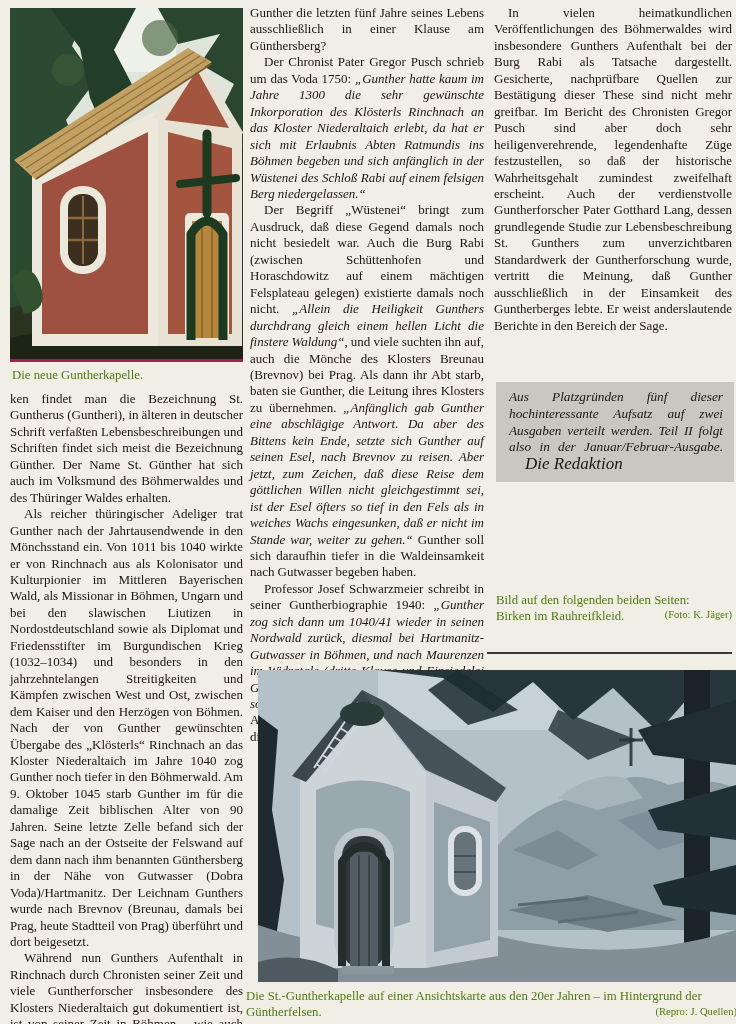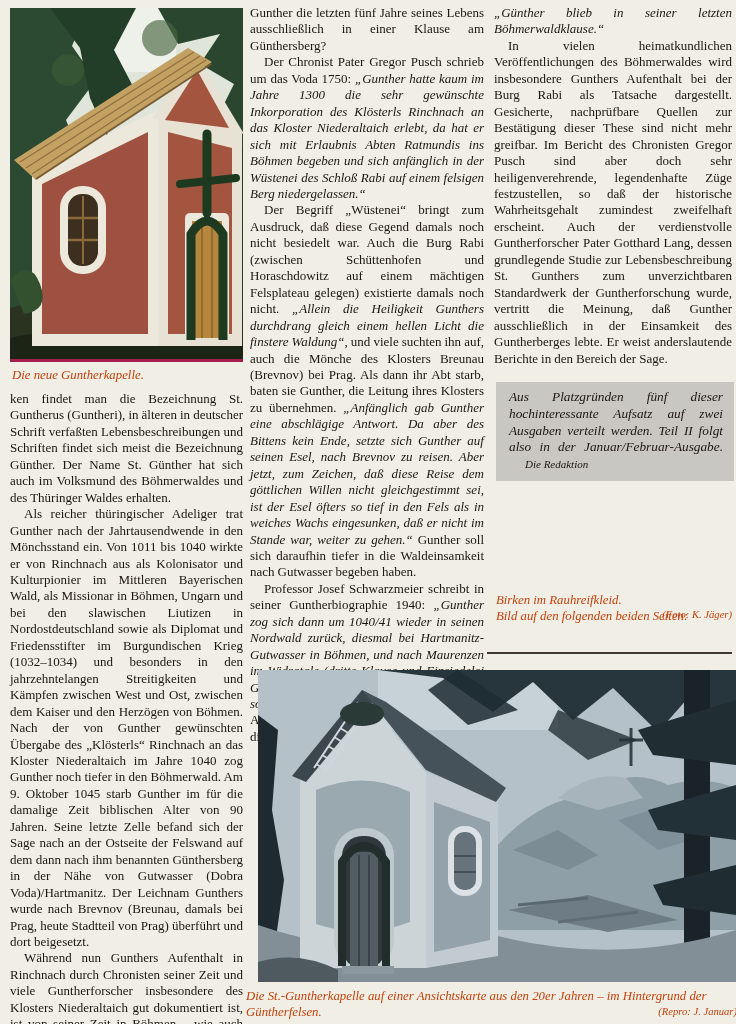--- a/index.html
+++ b/index.html
@@ -9,30 +9,30 @@
     font-family:"Liberation Serif","DejaVu Serif",serif;
   }
   .body-text{
     position:absolute;text-align:justify;font-size:13px;line-height:16.45px;
     hyphens:auto;-webkit-hyphens:auto;word-spacing:-0.2px;
   }
   .body-text p{margin:0;}
   .body-text p.ind{text-indent:14px;}
   .body-text em{font-style:italic;}
   .caption{
-    position:absolute;font-style:italic;font-size:12.8px;line-height:16px;color:#c2410c;
+    position:absolute;font-size:12.8px;line-height:16px;color:#4d7c0f;
   }
   .credit{font-size:10.6px;}
   .photo{position:absolute;overflow:hidden;line-height:0;}
   .notice-box{
     position:absolute;left:496px;top:382px;width:238px;box-sizing:border-box;
     background:#c9c7c2;padding:7px 11px 8px 13px;
     font-style:italic;font-size:13.3px;line-height:16.8px;text-align:justify;
   }
-  .notice-box .sig{font-size:11px;margin-left:16px;white-space:nowrap;}
+  .notice-box .sig{font-size:17px;margin-left:16px;white-space:nowrap;}
   .photo-note{position:absolute;left:496px;top:592px;width:236px;}
   .photo-note .line{display:block;}
   .photo-note .credit{position:absolute;right:0;bottom:1px;margin-left:32px;}
   .rule{position:absolute;left:487px;top:652px;width:245px;border-top:2px solid #40382c;height:0;}
   .bottom-caption{position:absolute;left:246px;top:988px;width:477px;padding-right:16px;}
   .bottom-caption .credit{position:absolute;right:2px;bottom:0;}
 </style>
 </head>
 <body>
 
@@ -97,32 +97,31 @@
   </div>
 
   <div class="body-text" style="left:250px;top:5px;width:234px;">
     <p>Gunther die letzten fünf Jahre seines Lebens ausschließlich in einer Klause am Günthersberg?</p>
     <p class="ind"><span>Der Chronist Pater Gregor Pusch schrieb um das Voda 1750: </span><em>„Gunther hatte kaum im Jahre 1300 die sehr gewünschte Inkorporation des Klösterls Rinchnach an das Kloster Niederaltaich erlebt, da hat er sich mit Erlaubnis Abten Ratmundis ins Böhmen begeben und sich anfänglich in der Wüstenei des Schloß Rabi auf einem felsigen Berg niedergelassen.“</em></p>
     <p class="ind"><span>Der Begriff „Wüstenei“ bringt zum Ausdruck, daß diese Gegend damals noch nicht besiedelt war. Auch die Burg Rabi (zwischen Schüttenhofen und Horaschdowitz auf einem mächtigen Felsplateau gelegen) existierte damals noch nicht. </span><em>„Allein die Heiligkeit Gunthers durchdrang gleich einem hellen Licht die finstere Waldung“</em><span>, und viele suchten ihn auf, auch die Mönche des Klosters Breunau (Brevnov) bei Prag. Als dann ihr Abt starb, baten sie Gunther, die Leitung ihres Klosters zu übernehmen. </span><em>„Anfänglich gab Gunther eine abschlägige Antwort. Da aber des Bittens kein Ende, setzte sich Gunther auf seinen Esel, nach Brevnov zu reisen. Aber jetzt, zum Zeichen, daß diese Reise dem göttlichen Willen nicht gleichgestimmt sei, ist der Esel öfters so tief in den Fels als in weiches Wachs eingesunken, daß er nicht im Stande war, weiter zu gehen.“</em><span> Gunther soll sich daraufhin tiefer in die Waldeinsamkeit nach Gutwasser begeben haben.</span></p>
     <p class="ind"><span>Professor Josef Schwarzmeier schreibt in seiner Guntherbiographie 1940: </span><em>„Gunther zog sich dann um 1040/41 wieder in seinen Nordwald zurück, diesmal bei Hartmanitz-Gutwasser in Böhmen, und nach Maurenzen im Widratale (dritte Klause und Einsiedelei Gunthers im Nordwalde). Von da soll er sogar bis Schihowetz-Rabi gekommen sein.“</em><span> Auch er berichtet von Gunthers Verzicht auf die Leitung des Klosters Brevnov.</span></p>
   </div>
 
   <div class="body-text" style="left:494px;top:5px;width:238px;">
-    <p><em>„Günther blieb in seiner letzten Böhmerwaldklause.“</em></p>
     <p class="ind">In vielen heimatkundlichen Veröffentlichungen des Böhmerwaldes wird insbesondere Gunthers Aufenthalt bei der Burg Rabi als Tatsache dargestellt. Gesicherte, nachprüfbare Quellen zur Bestätigung dieser These sind nicht mehr greifbar. Im Bericht des Chronisten Gregor Pusch sind aber doch sehr heiligenverehrende, legendenhafte Züge festzustellen, so daß der historische Wahrheitsgehalt zumindest zweifelhaft erscheint. Auch der verdienstvolle Guntherforscher Pater Gotthard Lang, dessen grundlegende Studie zur Lebensbeschreibung St. Gunthers zum unverzichtbaren Standardwerk der Guntherforschung wurde, vertritt die Meinung, daß Gunther ausschließlich in der Einsamkeit des Guntherberges lebte. Er weist anderslautende Berichte in den Bereich der Sage.</p>
   </div>
 
   <div class="notice-box">
     <span>Aus Platzgründen fünf dieser hochinteressante Aufsatz auf zwei Ausgaben verteilt werden. Teil II folgt also in der Januar/Februar-Ausgabe.</span>
     <span class="sig">Die Redaktion</span>
   </div>
 
   <div class="caption photo-note">
+    <span class="line">Bild auf den folgenden beiden Seiten:</span>
     <span class="line">Birken im Rauhreifkleid.</span>
-    <span class="line">Bild auf den folgenden beiden Seiten:</span>
     <span class="credit">(Foto: K. Jäger)</span>
   </div>
 
   <div class="rule"></div>
 
   <div class="photo" style="left:258px;top:670px;width:478px;height:312px;">
     <svg viewBox="0 0 478 312" width="478" height="312">
       <rect width="478" height="312" fill="#b5c1c8"></rect>
       <rect x="120" y="0" width="180" height="60" fill="#c6d2d8"></rect>
 
@@ -183,16 +182,16 @@
       <rect x="196" y="162" width="22" height="58" rx="10" fill="#66737b"></rect>
       <line x1="196" y1="186" x2="218" y2="186" stroke="#46525a" stroke-width="2"></line>
       <line x1="196" y1="202" x2="218" y2="202" stroke="#46525a" stroke-width="2"></line>
       <rect x="84" y="296" width="52" height="8" fill="#8b979e"></rect>
       <path d="M0,292 Q40,280 80,300 L80,312 L0,312 Z" fill="#4e5a60"></path>
     </svg>
   </div>
 
   <div class="caption bottom-caption">
     <span>Die St.-Guntherkapelle auf einer Ansichtskarte aus den 20er Jahren – im Hintergrund der Güntherfelsen.</span>
-    <span class="credit">(Repro: J. Januar)</span>
+    <span class="credit">(Repro: J. Quellen)</span>
   </div>
 
 </div>
 
 </body></html>

